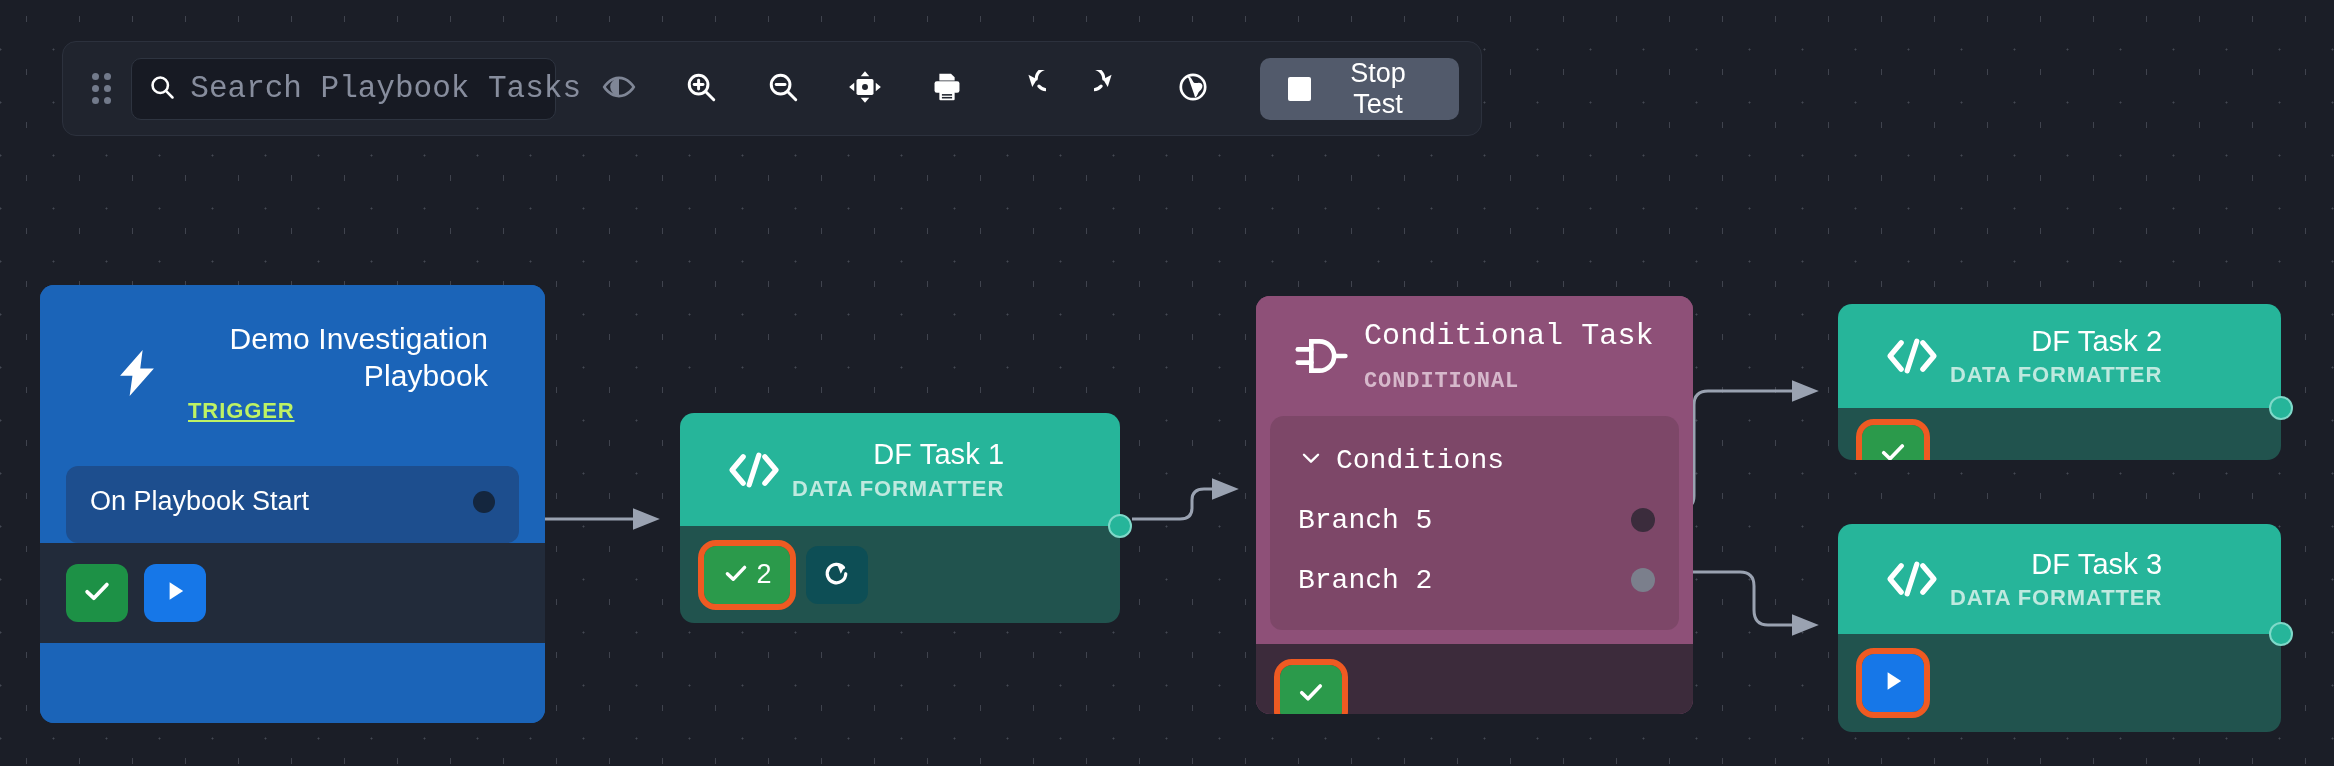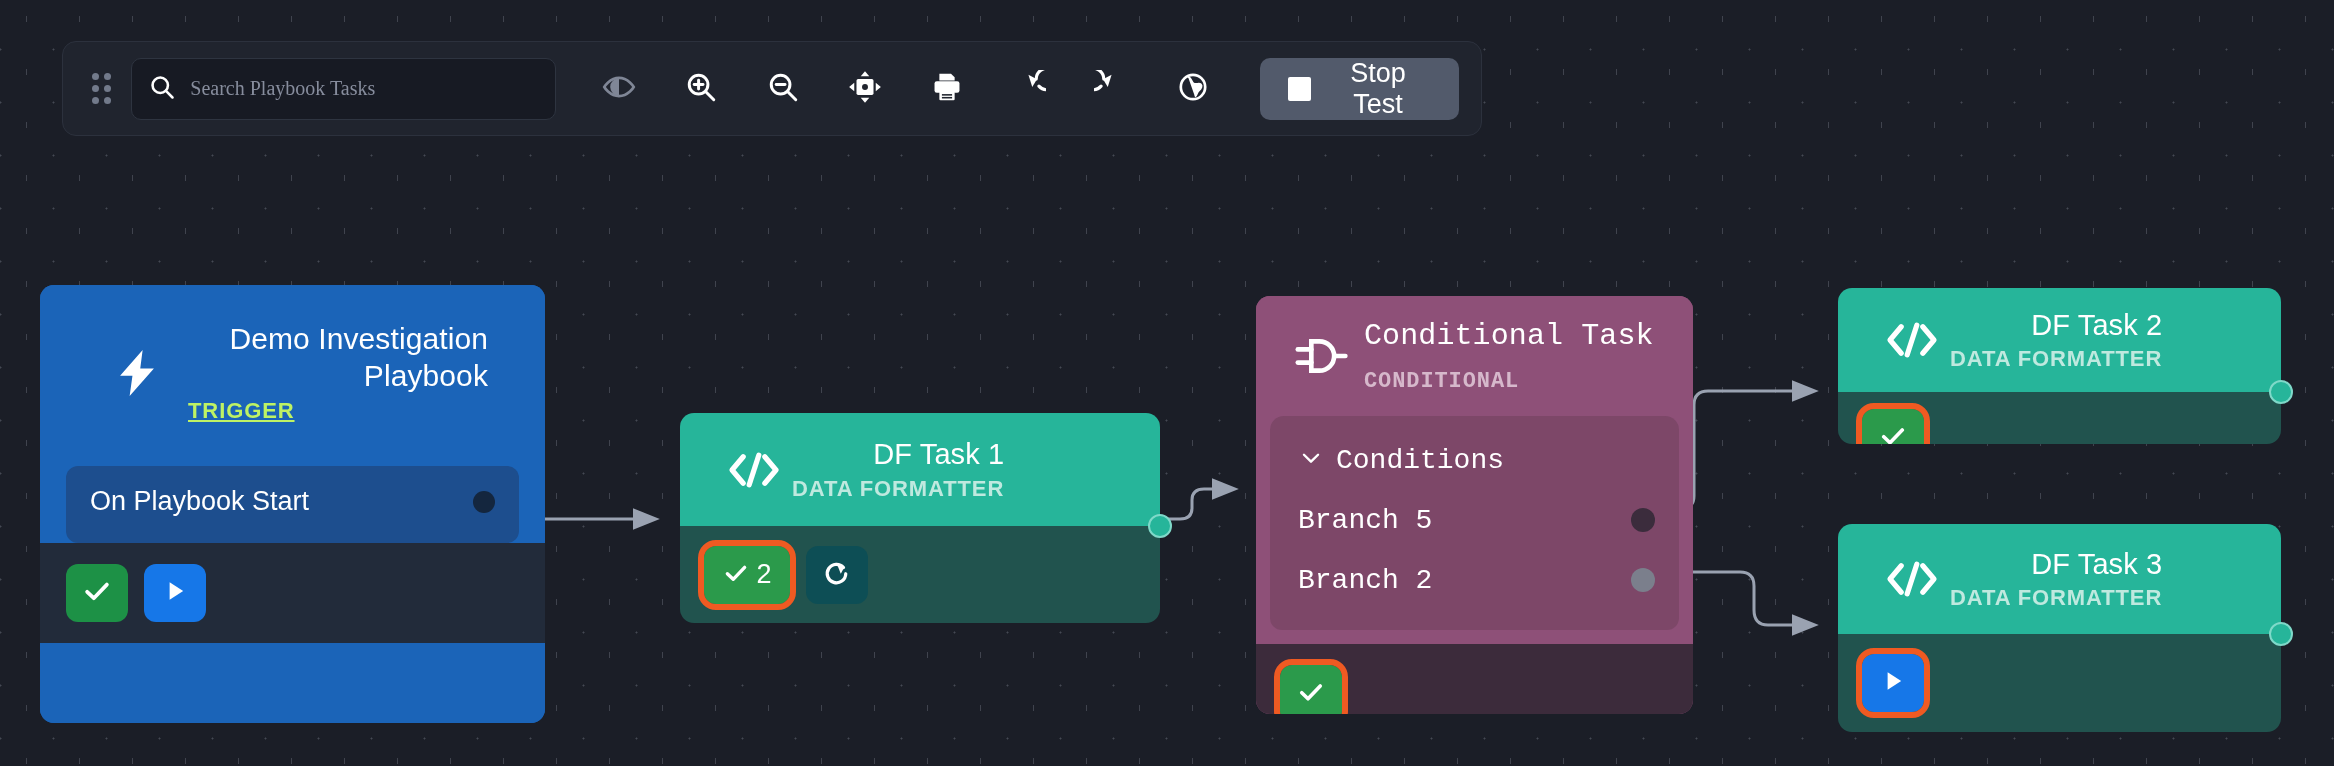--- a/index.html
+++ b/index.html
@@ -47,21 +47,21 @@
   }
   .drag-handle i{width:7px;height:7px;border-radius:50%;background:#727a8b;display:block;}
   .search-wrap{
     flex:0 0 auto;width:425px;height:62px;margin-left:6px;
     background:#171a23;border:1px solid #2e3440;border-radius:10px;
     display:flex;align-items:center;padding:0 16px;box-sizing:border-box;gap:12px;
   }
   .search-wrap svg{flex:0 0 auto;}
   .search-input{
     flex:1;background:transparent;border:none;outline:none;
-    color:#f97316;font-size:20px;font-family:Liberation Serif, serif;
+    color:#f97316;font-size:31px;font-family:Liberation Mono, monospace;
   }
   .search-input::placeholder{color:#878d9d;}
   .tools{display:flex;align-items:center;gap:0;margin-left:22px;}
   .tool-btn{
     width:82px;height:62px;display:flex;align-items:center;justify-content:center;
     background:transparent;border:none;cursor:pointer;border-radius:8px;
   }
   .stop-btn{
     margin-left:26px;height:62px;display:flex;align-items:center;gap:14px;
     background:#525a6b;border:none;border-radius:10px;padding:0 28px;cursor:pointer;
@@ -103,24 +103,24 @@
   }
   .plus-circle{
     width:30px;height:30px;border-radius:50%;background:#b9bec9;
     display:flex;align-items:center;justify-content:center;flex:0 0 auto;
   }
   #trigger-node .node-foot{height:100px;background:#222b3a;}
   
   .task-node .node-head{background:#26b59a;height:125px;padding:0 0 0 42px;}
   .task-node .node-sub{color:#bfe9df;}
   .task-node .node-foot{background:#21534e;height:100%;}
-  #df1{left:680px;top:413px;width:480px;height:210px;}
+  #df1{left:680px;top:413px;width:440px;height:210px;}
   #df1 .node-head{height:113px;}
   #df1 .node-foot{height:97px;}
-  #df2{left:1838px;top:288px;width:443px;height:156px;}
+  #df2{left:1838px;top:304px;width:443px;height:156px;}
   #df2 .node-head{height:104px;}
   #df2 .node-foot{height:92px;}
   #df3{left:1838px;top:524px;width:443px;height:208px;}
   #df3 .node-head{height:110px;}
   #df3 .node-foot{height:98px;}
   .task-node .node-title{font-size:29px;}
   
   #cond{left:1256px;top:296px;width:437px;height:418px;font-family:Liberation Mono, monospace;}
   #cond .node-inner{background:#8e5078;}
   #cond .node-head{height:120px;padding:0 0 0 26px;background:#8e5078;}

